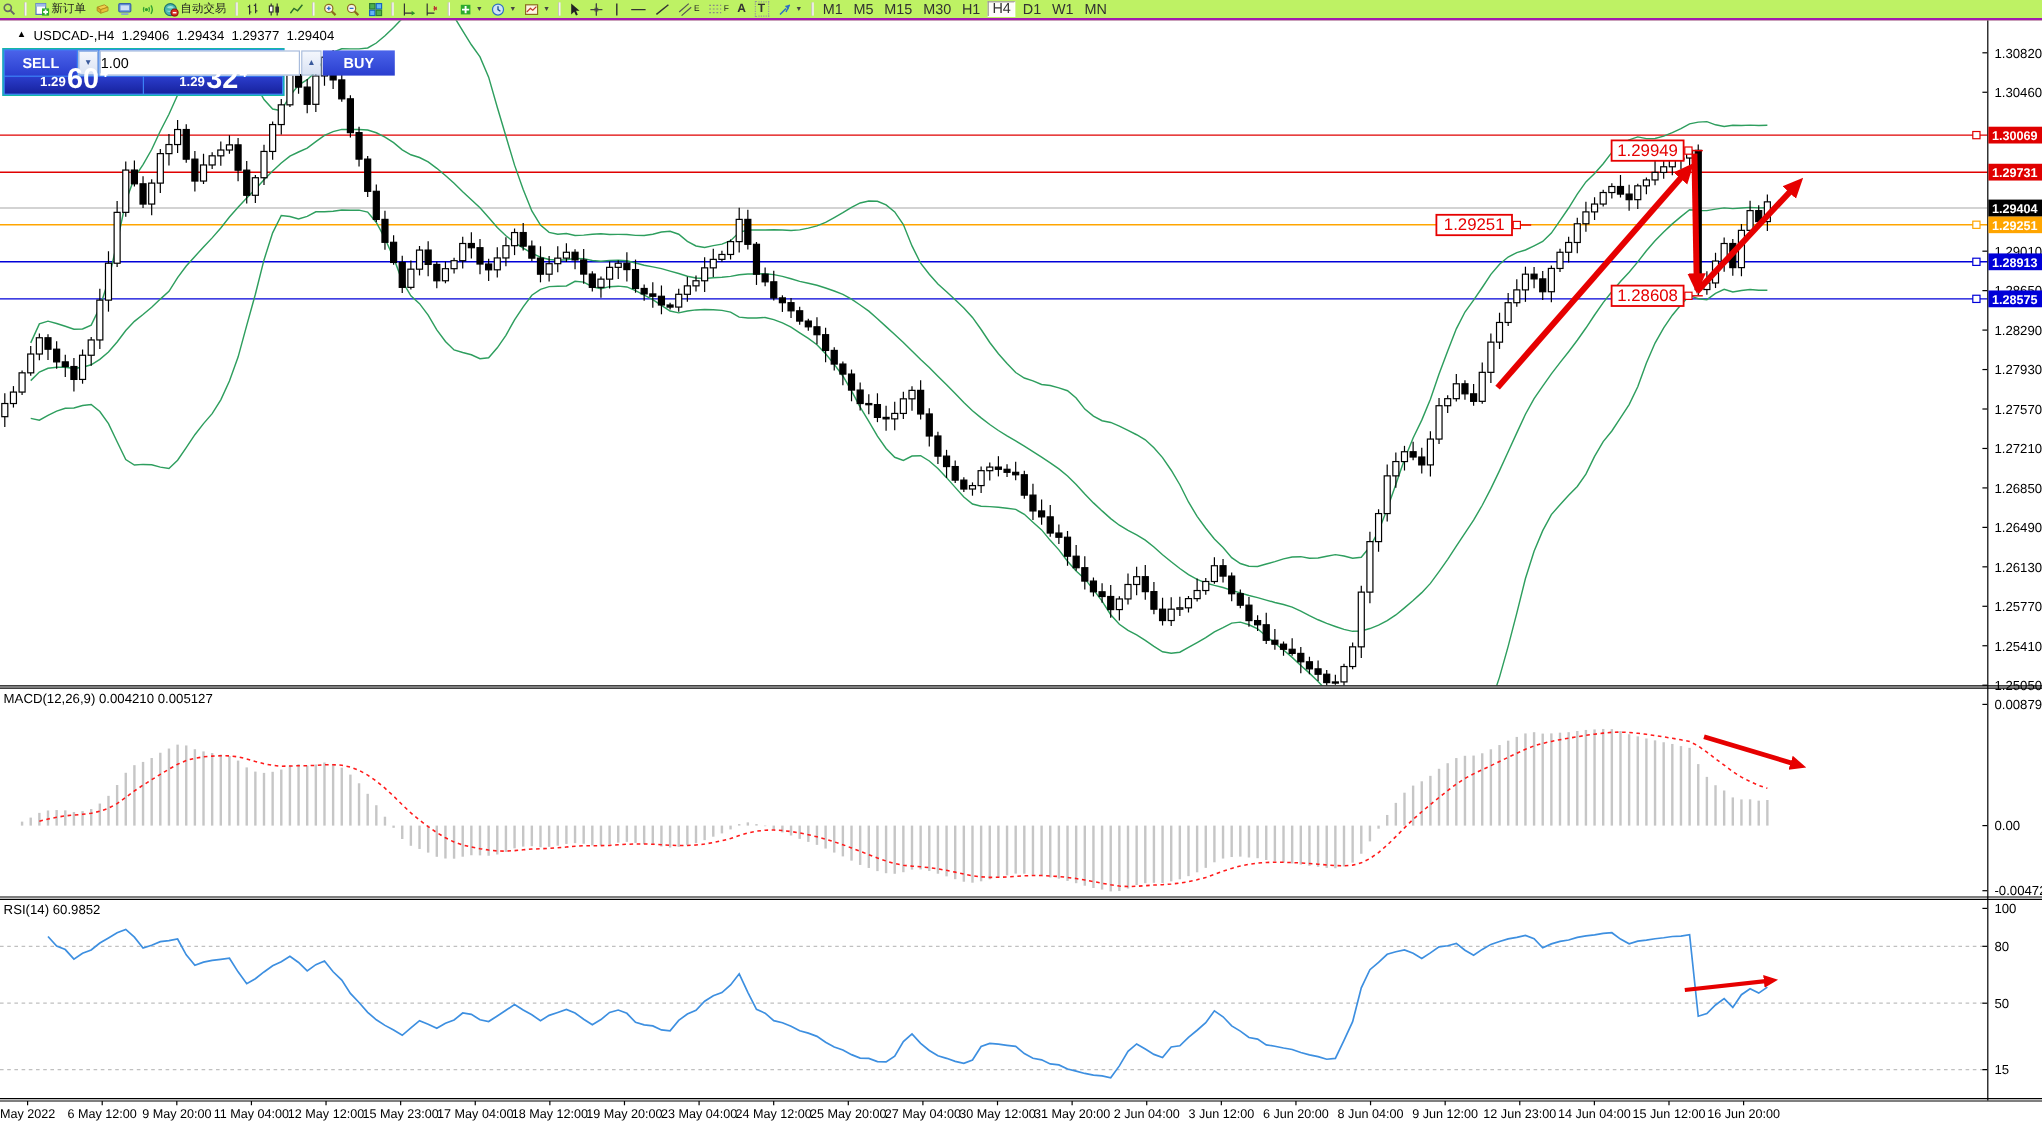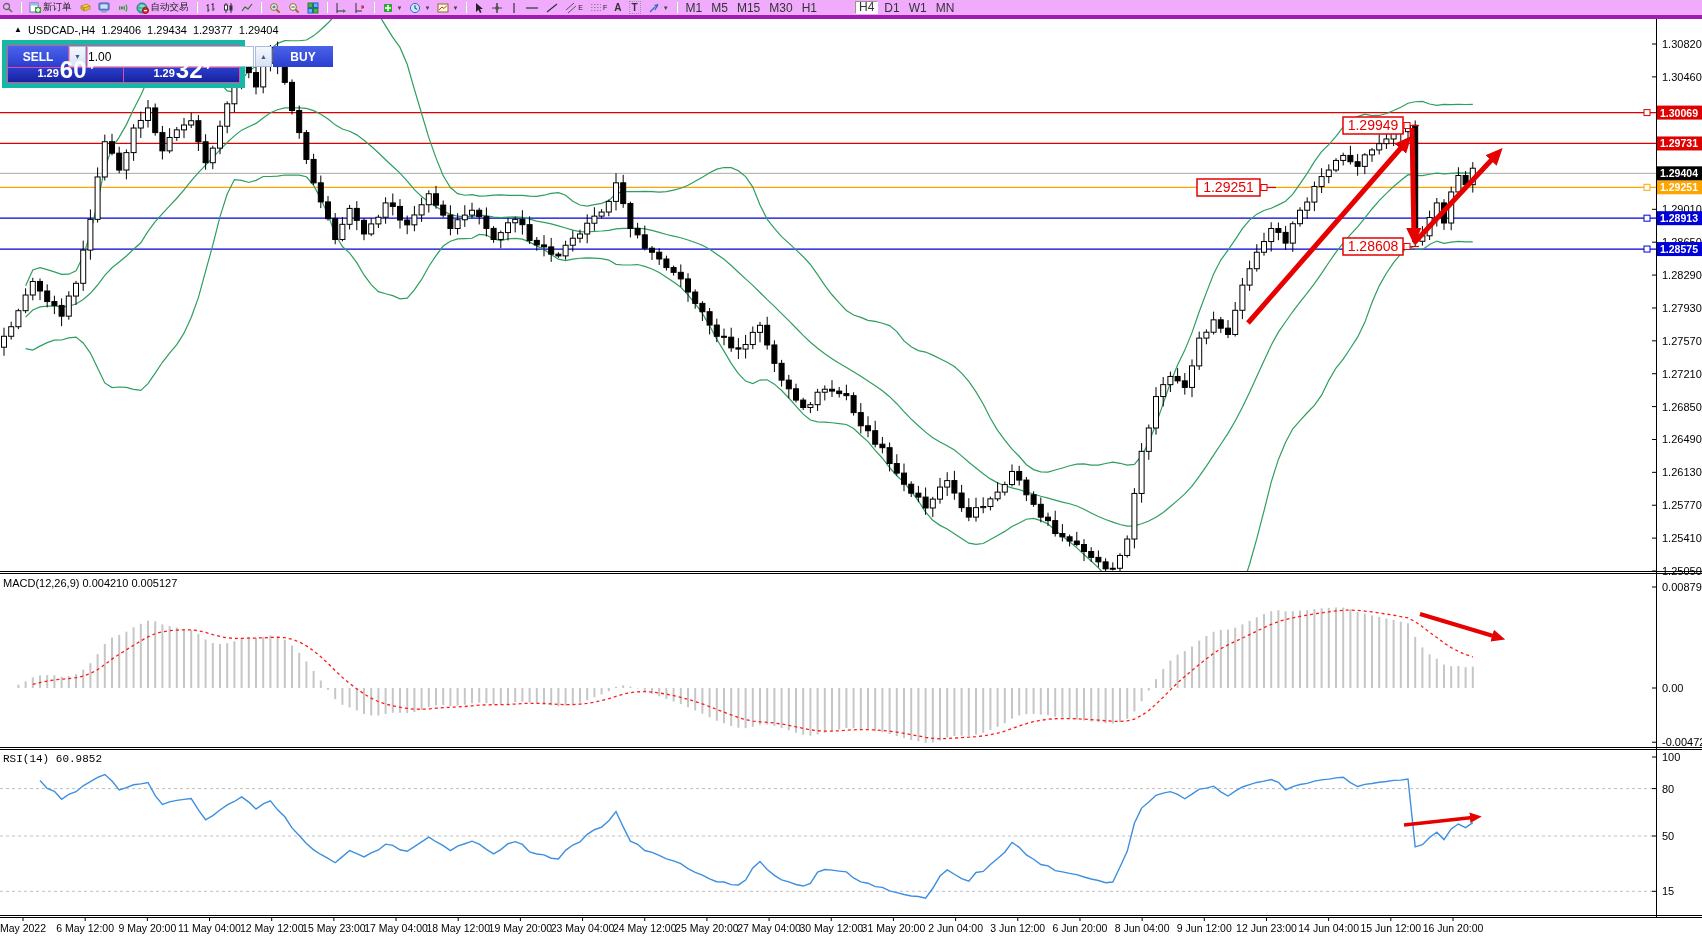--- a/index.html
+++ b/index.html
@@ -1,47 +1,47 @@
 <!DOCTYPE html>
 <html><head>
 <meta charset="utf-8">
 <style>
   html,body{margin:0;padding:0;background:#fff;font-family:"Liberation Sans",sans-serif;}
   #app{position:relative;width:1702px;height:937px;overflow:hidden;background:#fff;}
   
-  #toolbar{position:absolute;left:0;top:0;width:1702px;height:15px;background:#f0abfc;
-    border-bottom:4px solid #a21caf;display:flex;align-items:center;gap:3px;font-size:9.5px;
+  #toolbar{position:absolute;left:0;top:0;width:1702px;height:15px;background:#bef264;
+    border-bottom:2px solid #a21caf;display:flex;align-items:center;gap:3px;font-size:9.5px;
     color:#222;white-space:nowrap;overflow:hidden;z-index:30;}
   .tsep{width:1px;height:11px;background:#c9c5bd;margin:0 2px;border-right:1px solid #fff;}
   .tbtn{display:flex;align-items:center;gap:2px;padding:0 2px;height:13px;cursor:default;}
   .tbi{display:inline-block;}
   .dd{font-size:6px;color:#444;margin-left:1px;}
   .tglyph{font-size:10px;line-height:11px;color:#333;font-weight:bold;padding:0 2px;}
   .tf{padding:0 3px;height:12px;line-height:12px;color:#333;font-size:12px;}
-  .tf.active{background:#fdfdfb;border:1px solid #9a968e;border-right-color:#fff;border-bottom-color:#fff;height:11px;line-height:11px;margin-left:32px;}
+  .tf.active{background:#fdfdfb;border:1px solid #9a968e;border-right-color:#fff;border-bottom-color:#fff;height:11px;line-height:11px;}
   
   #ohlc-header{position:absolute;left:14px;top:24px;font-size:11px;color:#000;z-index:20;}
   #ohlc-header span{margin-right:3px;}
   .tri{font-size:8px;vertical-align:2px;}
-  #trade-panel{position:absolute;left:2px;top:40px;width:231px;z-index:25;border:5px solid #14b8a6;background:#ec4899;padding:1px;}
+  #trade-panel{position:absolute;left:2px;top:40px;width:231px;z-index:25;border:1px solid #14b8a6;background:#3b82f6;padding:1px;}
   #tp-row1{display:flex;height:21px;gap:1px;}
   .tp-btn{flex:0 0 60px;background:linear-gradient(#4a63ea,#2a3ecf);color:#fff;font-weight:bold;
     font-size:12px;display:flex;align-items:center;justify-content:center;}
   .spin{flex:0 0 15px;background:linear-gradient(#f4f7fd,#d9e2f3);border:1px solid #a9bcdc;color:#3a5a9c;
     font-size:7px;display:flex;align-items:center;justify-content:center;}
   #vol{flex:1;border:1px solid #a9bcdc;background:#fff;font-size:12px;text-align:left;padding:0 10px 0 0;
     font-family:"Liberation Sans",sans-serif;}
   #tp-row2{display:flex;height:14px;gap:1px;margin-top:1px;}
   .tp-price{flex:1;background:linear-gradient(#2b3dcc,#17229e);color:#fff;display:flex;align-items:flex-end;
     justify-content:center;padding-bottom:1px;}
   .p-small{font-size:11px;font-weight:bold;margin:0 1px 2px 0;}
   .p-big{font-size:24px;font-weight:bold;line-height:22px;}
   .p-sup{font-size:11px;font-weight:bold;margin:0 0 10px 1px;}
   #macd-label,#rsi-label{position:absolute;left:3px;font-size:11px;color:#000;z-index:20;}
-  #macd-label{top:577px;} #rsi-label{top:753px;font-family:Liberation Mono, monospace;}
+  #macd-label{top:577px;} #rsi-label{top:753px;}
   svg text{font-family:"Liberation Sans",sans-serif;}
 </style>
 </head>
 <body>
 
 <div id="app">
 
   <div id="toolbar">
     <span class="tbtn">
         <svg class="tbi" width="11" height="11">

